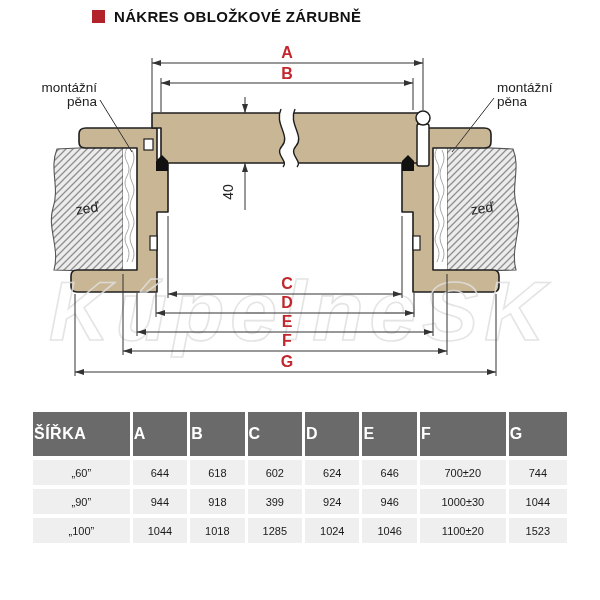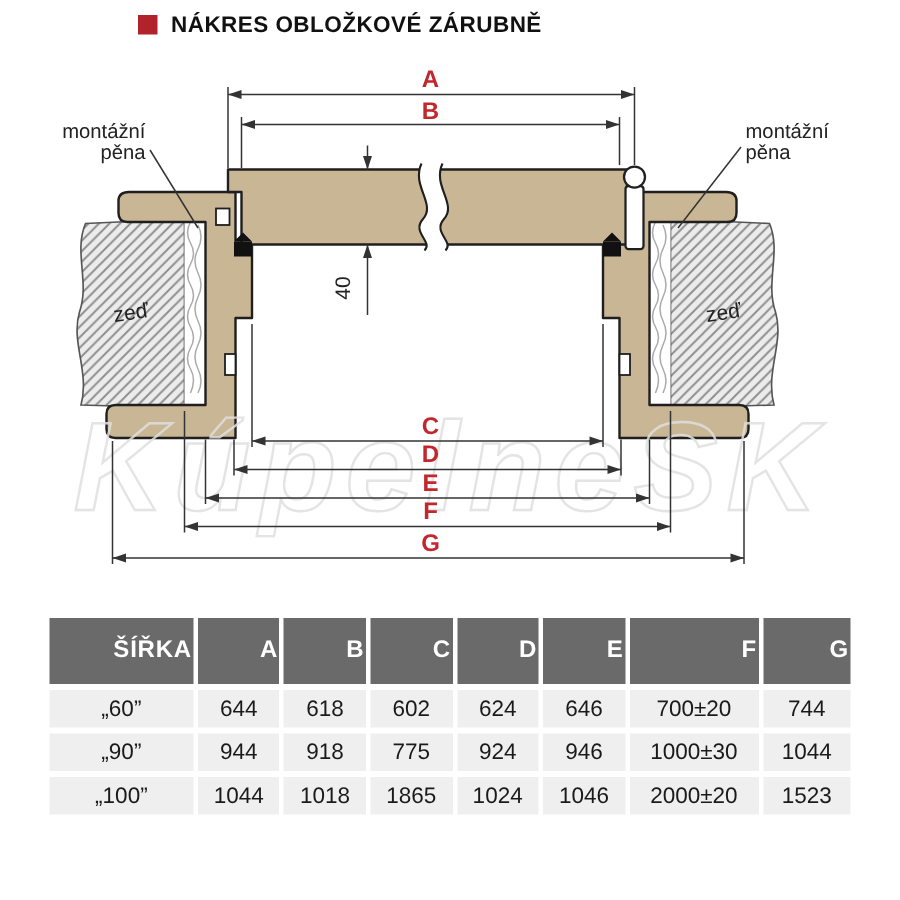--- a/index.html
+++ b/index.html
@@ -30,24 +30,24 @@
   .wall-label{fill:#222;font-size:14px;text-anchor:middle;}
   .squiggle{stroke:#aaa;stroke-width:1;fill:none;}
   .watermark{
     fill:none;stroke:#e0e0e0;stroke-width:1.6;font-size:84px;font-style:italic;
     font-weight:bold;text-anchor:middle;letter-spacing:6px;opacity:.85;
   }
   .table-wrap{position:absolute;left:30px;top:408px;width:540px;}
   table{border-collapse:separate;border-spacing:3px 4px;width:540px;}
   th{
     background:var(--table-header-bg);color:#fff;font-size:16px;font-weight:bold;
-    height:42px;text-align:right;letter-spacing:.5px;margin-top:12px;
+    height:42px;text-align:left;letter-spacing:.5px;margin-top:12px;
   }
   td{
-    background:var(--row-bg);color:#1a1a1a;font-size:15px;height:23px;
+    background:var(--row-bg);color:#1a1a1a;font-size:11px;height:23px;
     text-align:center;vertical-align:middle;
   }
   th:nth-child(1){width:97px;}
   th:nth-child(2),th:nth-child(3),th:nth-child(4),th:nth-child(5),th:nth-child(6){width:54px;}
   th:nth-child(7){width:86px;}
   th:nth-child(8){width:58px;}
 </style>
 </head>
 <body>
 
@@ -219,33 +219,33 @@
             <td>602</td>
             <td>624</td>
             <td>646</td>
             <td>700±20</td>
             <td>744</td>
           </tr>
           <tr>
             <td>„90”</td>
             <td>944</td>
             <td>918</td>
-            <td>775</td>
+            <td>399</td>
             <td>924</td>
             <td>946</td>
             <td>1000±30</td>
             <td>1044</td>
           </tr>
           <tr>
             <td>„100”</td>
             <td>1044</td>
             <td>1018</td>
-            <td>1865</td>
+            <td>1285</td>
             <td>1024</td>
             <td>1046</td>
-            <td>2000±20</td>
+            <td>1100±20</td>
             <td>1523</td>
           </tr>
         </tbody>
     </table>
   </div>
 
 </div>
 
 </body></html>

